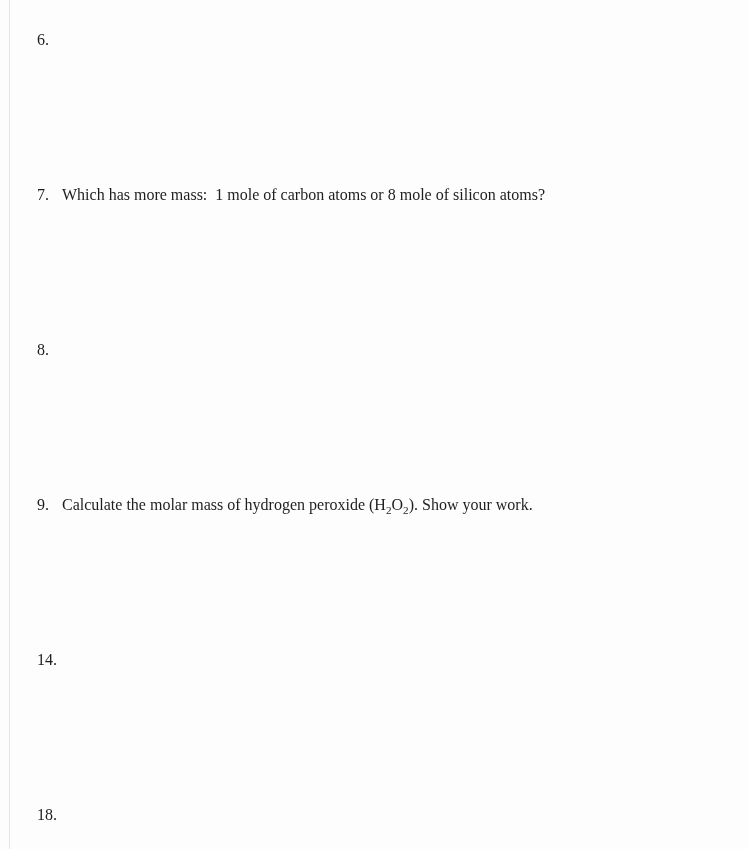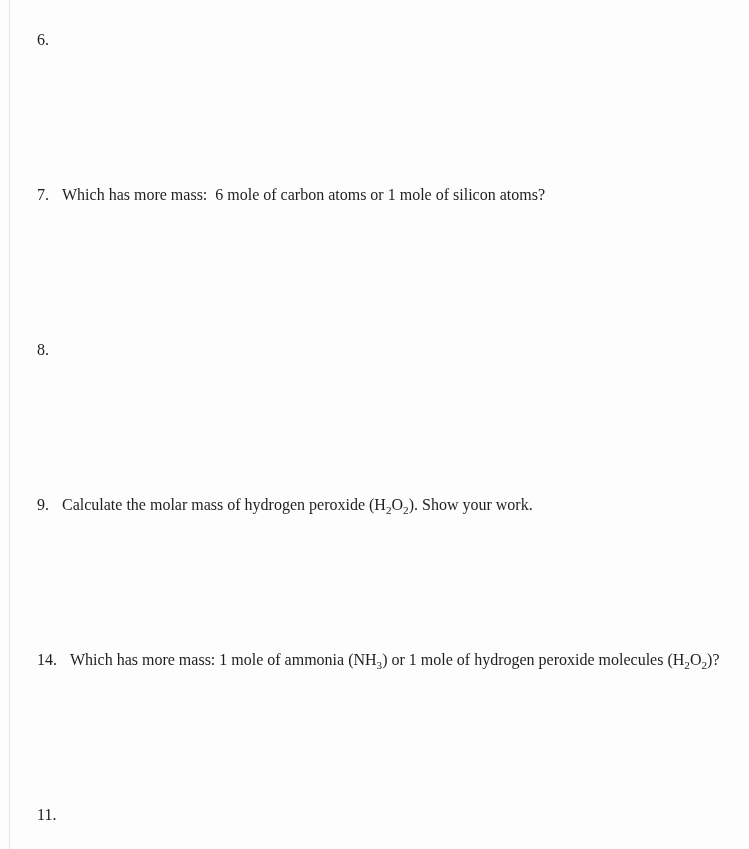--- a/index.html
+++ b/index.html
@@ -60,35 +60,34 @@
 <div class="page">
   <div class="scan-edge"></div>
   <div class="questions">
 
     <div class="question">
       <span class="qnum">6.</span>
     </div>
 
     <div class="question">
       <span class="qnum">7.</span>
-      <span class="qtext">Which has more mass:  6 mole of carbon atoms or 1 mole of silicon atoms?</span>
+      <span class="qtext">Which has more mass:  1 mole of carbon atoms or 8 mole of silicon atoms?</span>
     </div>
 
     <div class="question">
       <span class="qnum">8.</span>
     </div>
 
     <div class="question">
       <span class="qnum">9.</span>
       <span class="qtext">Calculate the molar mass of hydrogen peroxide (H<sub>2</sub>O<sub>2</sub>). Show your work.</span>
     </div>
 
     <div class="question">
       <span class="qnum">14.</span>
-      <span class="qtext">Which has more mass: 1 mole of ammonia (NH<sub>3</sub>) or 1 mole of hydrogen peroxide molecules (H<sub>2</sub>O<sub>2</sub>)?</span>
     </div>
 
     <div class="question">
-      <span class="qnum">11.</span>
+      <span class="qnum">18.</span>
     </div>
 
   </div>
 </div>
 
 </body></html>

